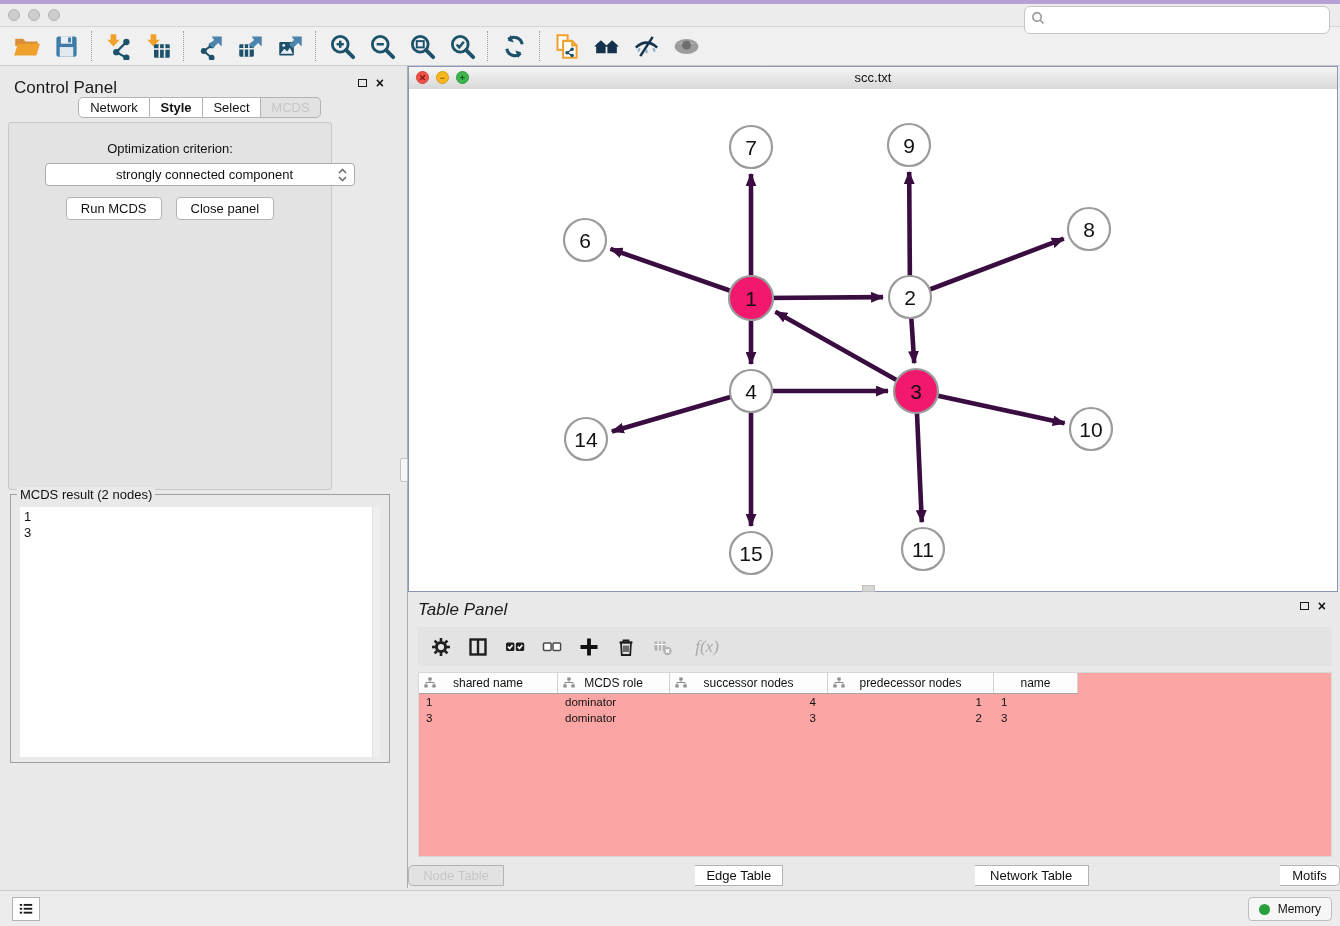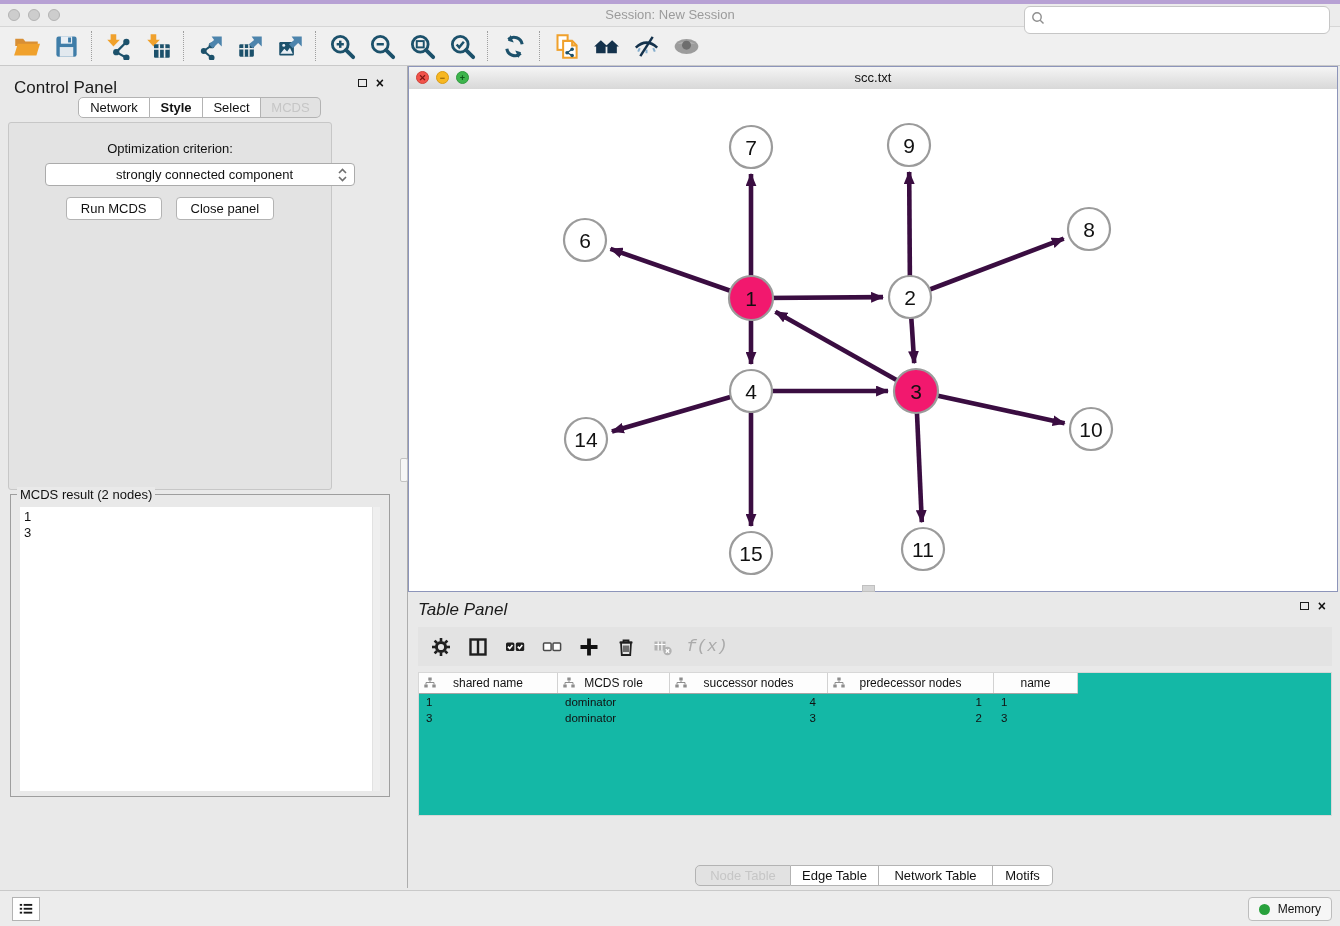--- a/index.html
+++ b/index.html
@@ -33,21 +33,21 @@
   .tab.last{border-radius:0 5px 5px 0;}
   .tab.active{background:#e2e2e2;color:#c6c6c6;}
   .tab-row{display:flex;}
   #cp-tabs{position:absolute;left:78px;top:31px;}
   .cp-inset{position:absolute;left:8px;top:56px;width:324px;height:368px;background:#e3e3e3;border:1px solid #c7c7c7;border-radius:3px;box-sizing:border-box;}
   .opt-label{position:absolute;left:0;right:0;top:18px;text-align:center;font-size:13px;color:#111;}
   .dropdown{position:absolute;left:36px;top:40px;width:310px;height:23px;background:#fff;border:1px solid #ababab;border-radius:4px;box-sizing:border-box;display:flex;align-items:center;padding-left:9px;font-size:13px;color:#111;justify-content:center;}
   .dd-chevrons{position:absolute;right:6px;top:3px;}
   .btn{height:23px;background:#fff;border:1px solid #b3b3b3;border-radius:4px;font-size:13px;color:#111;padding:0 14px;font-family:"Liberation Sans",sans-serif;}
   .cp-buttons{position:absolute;left:0;right:0;top:74px;display:flex;justify-content:center;gap:14px;}
-  .result-group{position:absolute;left:10px;top:428px;width:380px;height:303px;border:1px solid #9e9e9e;box-sizing:border-box;}
+  .result-group{position:absolute;left:10px;top:428px;width:380px;height:269px;border:1px solid #9e9e9e;box-sizing:border-box;}
   .result-legend{position:absolute;left:6px;top:-8px;background:#e9e9e9;padding:0 3px;font-size:13px;color:#111;}
   .result-area{position:absolute;left:9px;top:12px;right:9px;bottom:5px;background:#fff;font-size:13px;color:#111;line-height:16px;padding:2px 0 0 4px;}
   .result-scrollbar{position:absolute;right:0;top:0;bottom:0;width:7px;background:#efefef;border-left:1px solid #e2e2e2;}
   
   .v-splitter{position:absolute;left:400px;top:66px;width:8px;height:822px;}
   .v-splitter .line{position:absolute;right:0;top:0;bottom:0;width:1px;background:#adadad;}
   .v-handle{position:absolute;left:0;top:392px;width:8px;height:24px;background:#f6f6f6;border:1px solid #c2c2c2;border-radius:2px;box-sizing:border-box;}
   .h-handle{position:absolute;left:862px;top:585px;width:13px;height:7px;background:#d6d6d6;border:1px solid #c0c0c0;box-sizing:border-box;}
   
   .network-window{position:absolute;left:408px;top:66px;width:930px;height:526px;border:1px solid #8d95ba;box-sizing:border-box;background:#fff;}
@@ -58,51 +58,50 @@
   .ntl.yellow{background:#f7b721;border:1px solid #d99c14;color:#8a5d04;}
   .ntl.green{background:#3db44c;border:1px solid #2f9a3e;color:#0e5c1a;}
   .net-title{position:absolute;left:0;right:0;top:3px;text-align:center;font-size:13px;color:#111;}
   .net-canvas{position:absolute;left:0;top:22px;right:0;bottom:0;background:#fff;overflow:hidden;}
   
   .table-panel{position:absolute;left:408px;top:594px;width:932px;height:294px;}
   .tp-title{position:absolute;left:10px;top:6px;font-style:italic;}
   .tp-icons{right:14px;top:7px;}
   .tp-toolbar{position:absolute;left:10px;top:33px;width:914px;height:39px;background:#e3e3e3;display:flex;align-items:center;gap:7px;padding-left:8px;box-sizing:border-box;}
   .tpt-btn{width:30px;height:30px;display:flex;align-items:center;justify-content:center;background:transparent;border:none;padding:0;}
-  .fx{font-family:Liberation Mono, monospace;font-style:italic;font-size:17px;color:#aaa;}
-  .tp-table{position:absolute;left:10px;top:78px;width:914px;height:144px;background:#14b8a6;border:1px solid #d7d7d7;box-sizing:border-box;}
+  .fx{font-family:Liberation Serif, serif;font-style:italic;font-size:17px;color:#aaa;}
+  .tp-table{position:absolute;left:10px;top:78px;width:914px;height:185px;background:#fca5a5;border:1px solid #d7d7d7;box-sizing:border-box;}
   .tp-header-row{position:absolute;left:0;top:0;height:20px;display:flex;border-bottom:1px solid #a5a5a5;background:#fdfdfd;}
   .tp-hcell{position:relative;box-sizing:border-box;border-right:1px solid #d2d2d2;display:flex;align-items:center;justify-content:center;font-size:12px;color:#111;}
   .tp-hcell .tree{position:absolute;left:5px;top:4px;}
   .tp-rows{position:absolute;left:0;top:21px;right:0;}
   .tp-row{display:flex;height:16px;align-items:center;font-size:11.5px;color:#111;}
   .tp-cell{box-sizing:border-box;overflow:hidden;white-space:nowrap;}
   .tp-cell.left{text-align:left;padding-left:7px;}
   .tp-cell.right{text-align:right;padding-right:12px;}
-  #tp-tabs{position:absolute;left:0;right:0;top:271px;display:flex;justify-content:center;}
+  #tp-tabs{position:absolute;left:0;right:0;top:271px;display:flex;justify-content:space-between;}
   
   .status-bar{position:absolute;left:0;top:890px;width:1340px;height:36px;background:#ececec;border-top:1px solid #c9c9c9;box-sizing:border-box;}
   .list-btn{position:absolute;left:12px;top:6px;width:28px;height:24px;background:#fff;border:1px solid #b3b3b3;display:flex;align-items:center;justify-content:center;}
   .memory-btn{position:absolute;right:8px;top:6px;height:24px;background:#f6f6f6;border:1px solid #bdbdbd;border-radius:4px;display:flex;align-items:center;gap:8px;padding:0 10px;font-size:12px;color:#111;}
   .mem-dot{width:11px;height:11px;border-radius:50%;background:#28a13c;}
 </style>
 </head>
 <body>
 
 <div class="app">
 
   <div class="top-strip"></div>
 
   <div class="titlebar">
     <div class="traffic">
       <span class="tl"></span>
       <span class="tl"></span>
       <span class="tl"></span>
     </div>
-    <div class="win-title">Session: New Session</div>
   </div>
 
   <div class="toolbar" id="main-toolbar">
       <button class="tb-btn">
         <svg viewBox="0 0 24 24">
           <path d="M2 5h7l2 2.5h11v4H2z" fill="#d88f35"></path>
           <path d="M4.3 9.5H24l-3.2 10.5H1z" fill="#f0a12c"></path>
         </svg>
       </button>
       <button class="tb-btn">

